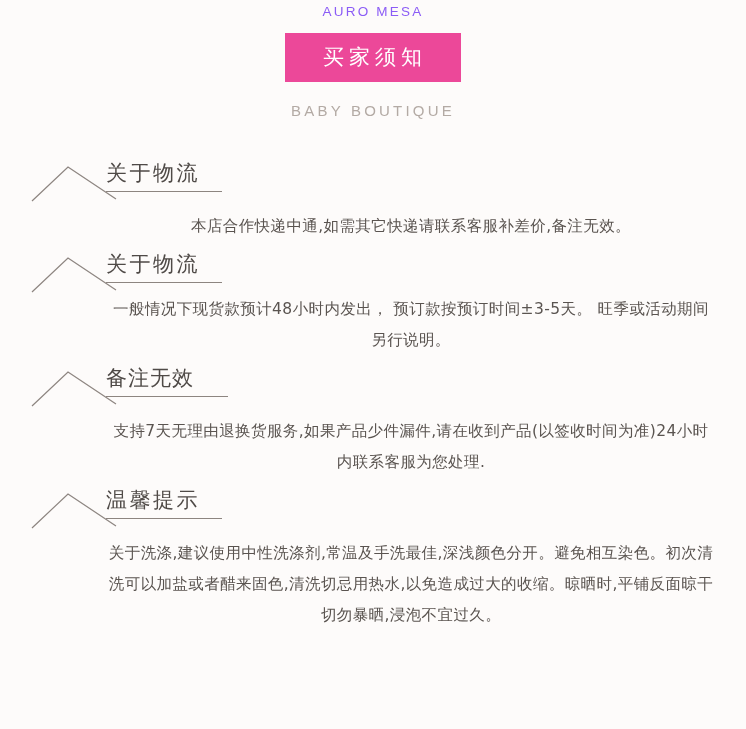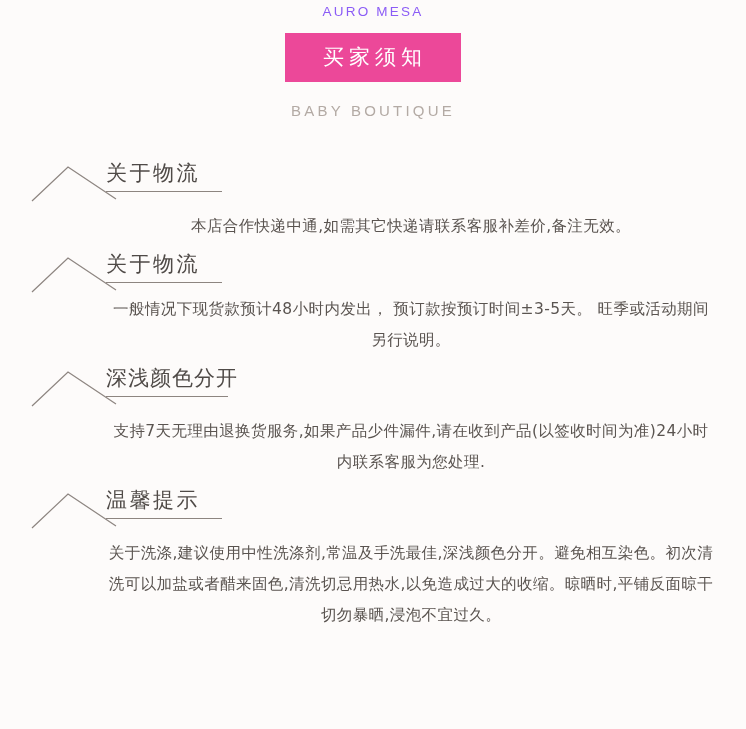--- a/index.html
+++ b/index.html
@@ -154,21 +154,21 @@
       <div class="body-text">一般情况下现货款预计48小时内发出， 预订款按预订时间±3-5天。 旺季或活动期间另行说明。</div>
     </div>
 
     <div class="section s3">
       <div class="heading-row">
         <span class="zigzag">
           <svg width="90" height="40" viewBox="0 0 90 40">
             <polyline points="2,38 38,4 86,36" fill="none" stroke="#8d8580" stroke-width="1.2"></polyline>
           </svg>
         </span>
-        <div class="heading-text tight">深浅颜色分开</div>
+        <div class="heading-text tight">备注无效</div>
         <div class="heading-underline" style="width:122px;"></div>
       </div>
       <div class="body-text">支持7天无理由退换货服务,如果产品少件漏件,请在收到产品(以签收时间为准)24小时内联系客服为您处理.</div>
     </div>
 
     <div class="section s4">
       <div class="heading-row">
         <span class="zigzag">
           <svg width="90" height="40" viewBox="0 0 90 40">
             <polyline points="2,38 38,4 86,36" fill="none" stroke="#8d8580" stroke-width="1.2"></polyline>

